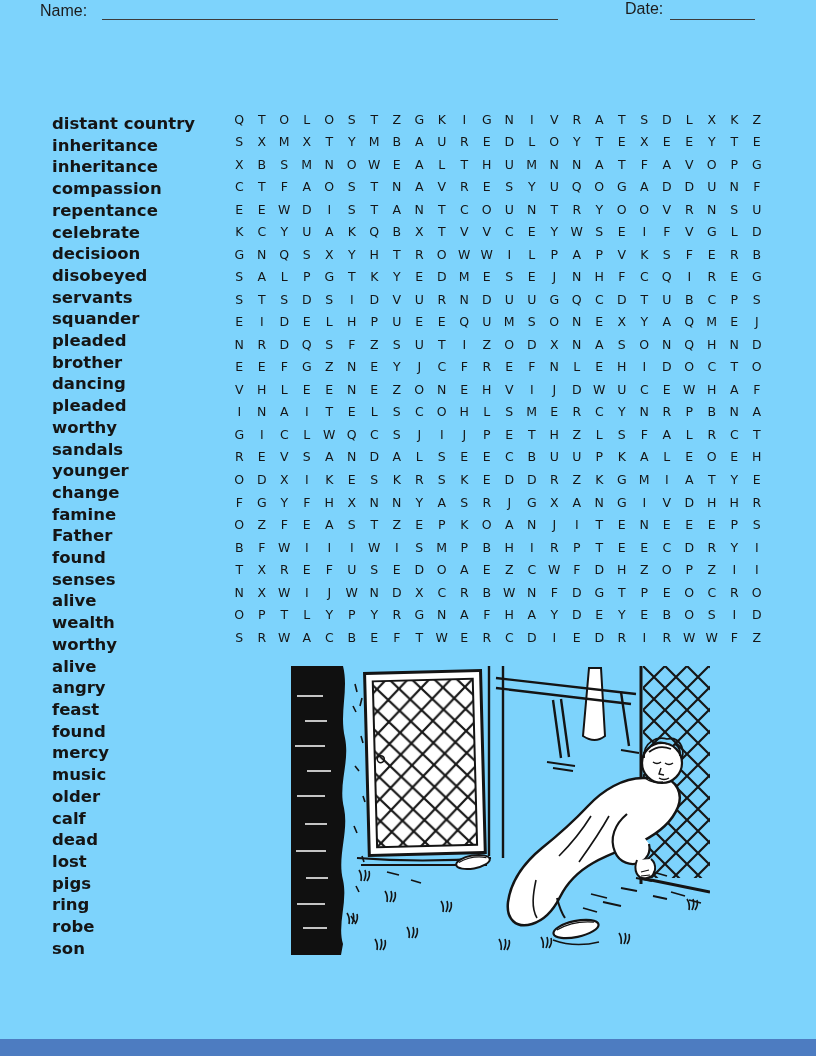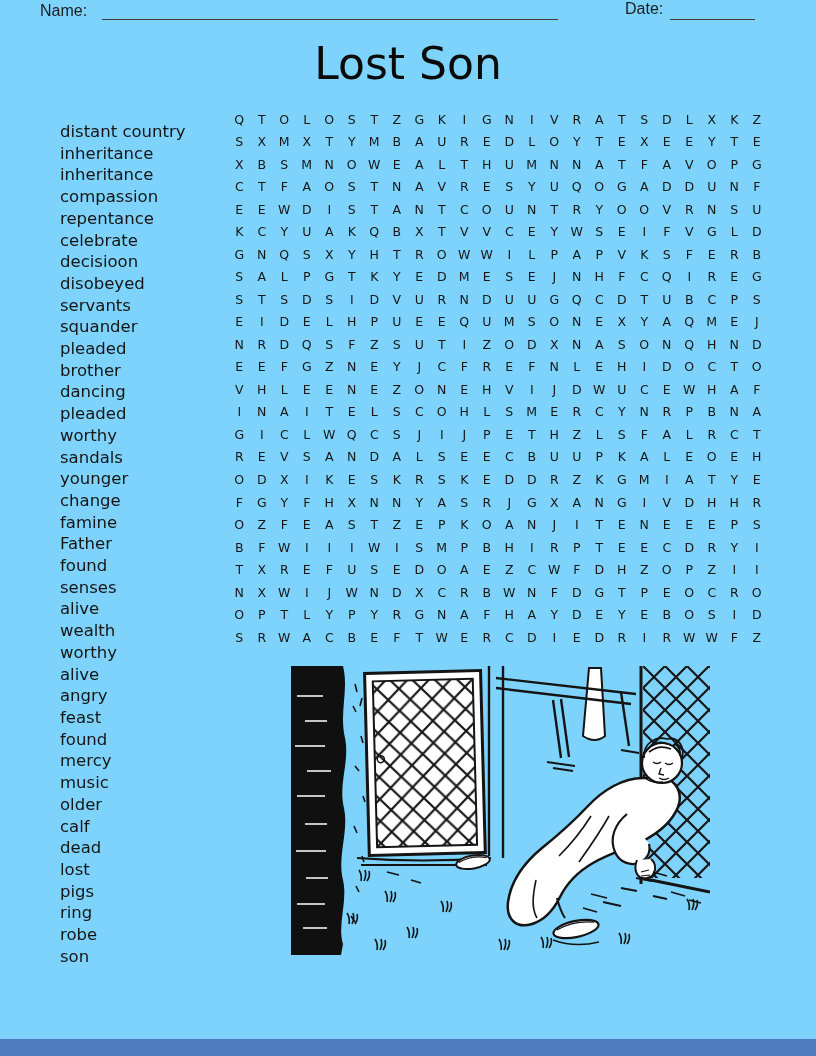--- a/index.html
+++ b/index.html
@@ -12,22 +12,22 @@
   .name-label{left:40px;top:2px;}
   .name-line{left:102px;top:2px;width:456px;}
   .date-label{left:625px;top:0;}
   .date-line{left:670px;top:2px;width:85px;}
 
   
   .title{position:absolute;left:0;top:38px;width:100%;text-align:center;
          font-size:44px;font-weight:500;letter-spacing:0px;color:#0a0a0a;}
 
   
-  .word-list{position:absolute;left:48px;top:109px;margin:12px;padding:0;list-style:none;
-             font-size:16.5px;line-height:21.7px;color:#151515;}
+  .word-list{position:absolute;left:48px;top:109px;margin:4px;padding:0;list-style:none;
+             font-size:16.5px;line-height:21.7px;color:#151515;font-weight:bold;}
 
   
   .grid{position:absolute;left:228px;top:108px;display:grid;
         grid-template-columns:repeat(24,22.5px);grid-auto-rows:22.53px;}
   .grid span{display:flex;align-items:center;justify-content:center;
              font-size:12.5px;color:#161616;}
 
   
   .illus{position:absolute;left:291px;top:666px;width:419px;height:289px;}
 
@@ -37,21 +37,20 @@
 </head>
 <body>
 
 <div class="page">
 
   <span class="hdr-label name-label">Name:</span>
   <span class="hdr-line name-line"></span>
   <span class="hdr-label date-label">Date:</span>
   <span class="hdr-line date-line"></span>
 
-  <div class="title">Lost Son</div>
 
   <ul class="word-list">
       <li>distant country</li>
       <li>inheritance</li>
       <li>inheritance</li>
       <li>compassion</li>
       <li>repentance</li>
       <li>celebrate</li>
       <li>decisioon</li>
       <li>disobeyed</li>

